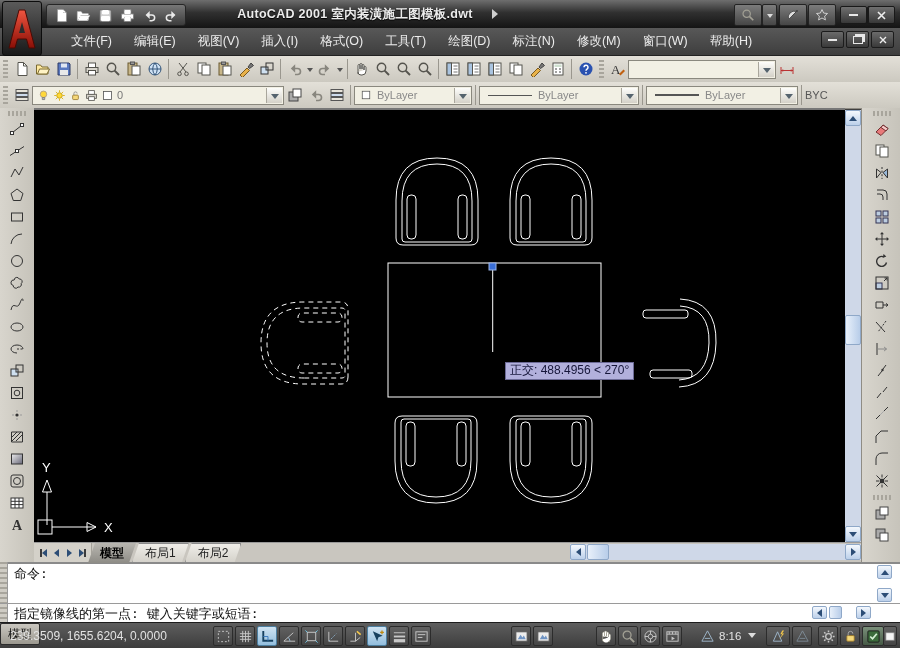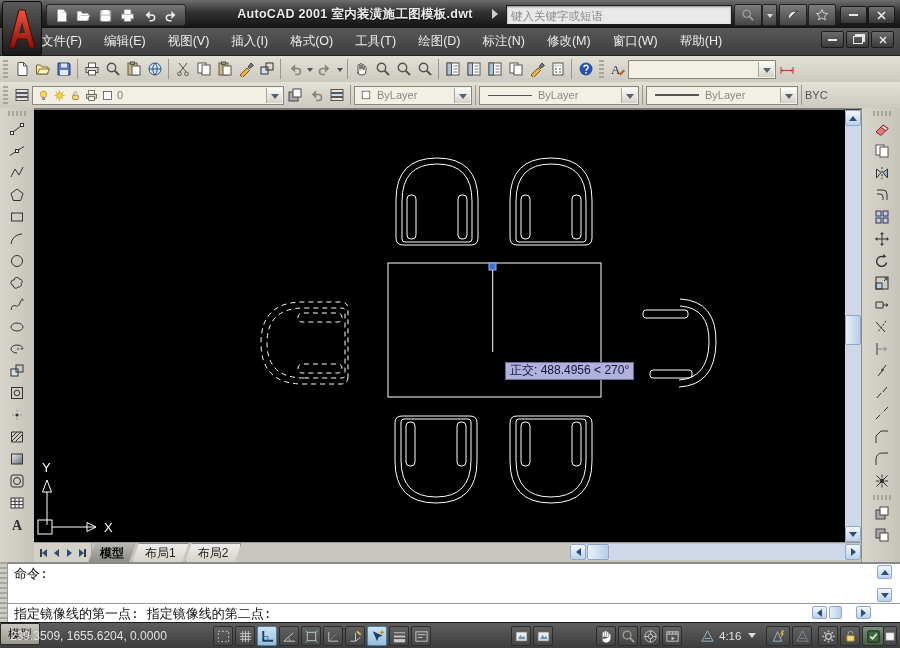--- a/index.html
+++ b/index.html
@@ -25,21 +25,21 @@
   #ic-search input::placeholder{color:#8a8a8a;}
   .icbtn{top:4px;height:20px;background:linear-gradient(#7c7c7c,#464646);border:1px solid #232323;
          border-radius:2px;display:flex;align-items:center;justify-content:center;}
   .winbtn{top:6px;width:25px;height:16px;background:linear-gradient(#707070,#383838);border:1px solid #191919;
           border-radius:2px;display:flex;align-items:center;justify-content:center;}
   .glyph-min{width:9px;height:2px;background:#e8e8e8;}
   .glyph-max{width:9px;height:7px;border:1.5px solid #e8e8e8;}
   .glyph-rest{width:8px;height:6px;border:1px solid #e8e8e8;box-shadow:2px -2px 0 -0px #e8e8e8;}
   
   #menubar{left:0;top:28px;width:900px;height:28px;background:linear-gradient(#585858,#3e3e3e);
-           border-bottom:1px solid #222;display:flex;align-items:flex-end;padding-left:30px;box-sizing:border-box;}
+           border-bottom:1px solid #222;display:flex;align-items:flex-end;padding-left:60px;box-sizing:border-box;}
   .menu-item{color:#ececec;font-size:12.5px;padding:0 11px;line-height:27px;white-space:nowrap;}
   #docbtns{right:6px;top:31px;display:flex;gap:2px;}
   .docbtn{width:21px;height:15px;background:linear-gradient(#6b6b6b,#3a3a3a);border:1px solid #1c1c1c;
           border-radius:2px;display:flex;align-items:center;justify-content:center;}
   
   .toolbar{background:linear-gradient(#e3e0d8,#ccc9c0);border-bottom:1px solid #8f8c84;display:flex;align-items:center;}
   #tb1{left:0;top:56px;width:900px;height:26px;}
   #tb2{left:0;top:82px;width:900px;height:26px;}
   .grip{width:5px;height:18px;margin:0 3px;background:repeating-linear-gradient(#a8a59c 0 2px,transparent 2px 4px);}
   .tbtn{width:21px;height:21px;display:flex;align-items:center;justify-content:center;flex:none;}
@@ -467,23 +467,20 @@
           <use href="#i-undo"></use>
         </svg>
       </span>
     <span class="qbtn">
         <svg width="15" height="15">
           <use href="#i-redo"></use>
         </svg>
       </span>
   </div>
   <div class="abs tri-r" style="left:492px;top:9px;"></div>
-  <div id="ic-search" class="abs">
-    <input type="text" placeholder="键入关键字或短语" style="">
-  </div>
   <div class="abs icbtn" style="left:734px;width:26px;">
       <svg width="14" height="14" style="filter:brightness(1.9)">
         <use href="#i-zoomg"></use>
       </svg>
     </div>
   <div class="abs icbtn" style="left:762px;width:13px;">
       <span style="border:3px solid transparent;border-top:4px solid #ddd;margin-top:4px"></span>
     </div>
   <div class="abs icbtn" style="left:779px;width:26px;">
       <svg width="14" height="14">
@@ -1032,21 +1029,21 @@
     <div class="thumb abs" style="left:17px;top:0;width:22px;height:16px;"></div>
     <div class="sbtn abs" style="right:0;top:0;width:16px;height:16px;">
         <span class="tri-rt"></span>
       </div>
   </div>
 
   <div id="cmd" class="abs"></div>
   <div id="cmd-grip" class="abs"></div>
   <div class="cmdline abs" style="top:565px;">命令:</div>
   <div id="cmd-sep" class="abs"></div>
-  <div class="cmdline abs" style="top:605px;">指定镜像线的第一点: 指定镜像线的第二点:</div>
+  <div class="cmdline abs" style="top:605px;">指定镜像线的第一点: 键入关键字或短语:</div>
   <div class="sbtn abs" style="left:877px;top:565px;width:15px;height:14px;">
       <span class="tri-up"></span>
     </div>
   <div class="sbtn abs" style="left:877px;top:588px;width:15px;height:14px;">
       <span class="tri-dn"></span>
     </div>
   <div class="sbtn abs" style="left:812px;top:606px;width:15px;height:13px;">
       <span class="tri-lf"></span>
     </div>
   <div class="thumb abs" style="left:829px;top:606px;width:13px;height:13px;"></div>
@@ -1133,21 +1130,21 @@
         </svg>
       </span>
     <span class="sb-btn" style="left:662px;">
         <svg width="15" height="15">
           <use href="#t-motion"></use>
         </svg>
       </span>
     <svg class="abs" width="15" height="15" style="left:700px;top:6px;">
         <use href="#t-anno"></use>
       </svg>
-    <span class="sb-text" style="left:719px;top:7px;font-size:11.5px;">4:16</span>
+    <span class="sb-text" style="left:719px;top:7px;font-size:11.5px;">8:16</span>
     <span class="abs" style="left:748px;top:10px;border:4px solid transparent;border-top:5px solid #ddd;"></span>
     <span class="sb-btn" style="left:766px;width:24px;">
         <svg width="15" height="15">
           <use href="#t-annoY"></use>
         </svg>
       </span>
     <span class="sb-btn" style="left:792px;">
         <svg width="15" height="15" style="opacity:.55">
           <use href="#t-anno"></use>
         </svg>

